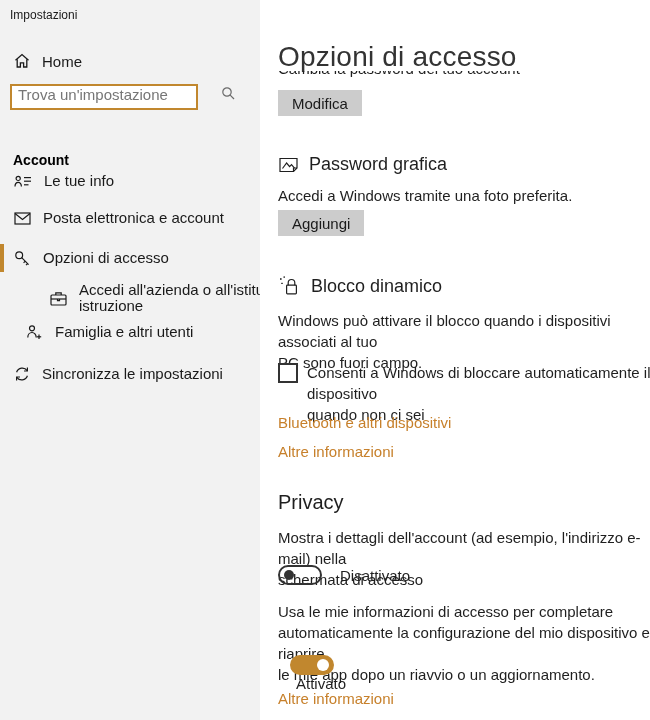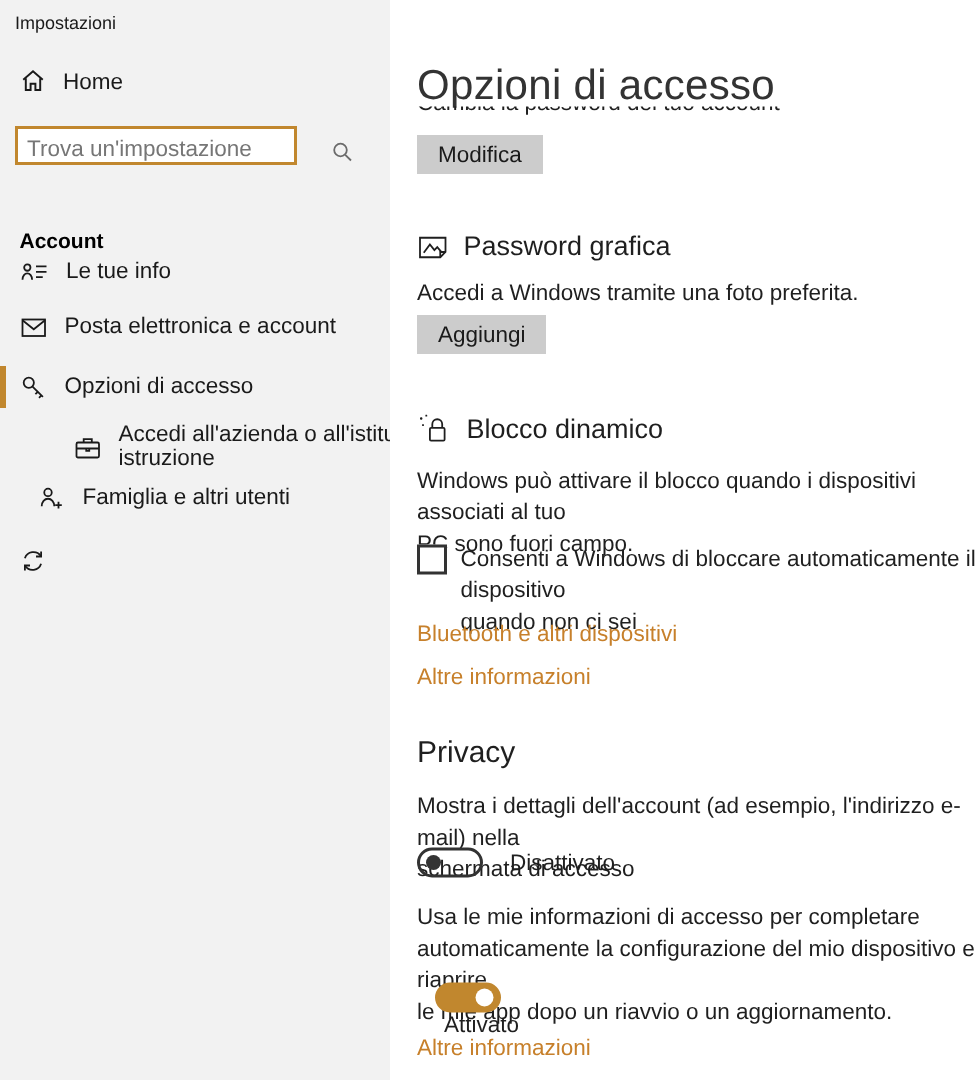--- a/index.html
+++ b/index.html
@@ -3,26 +3,26 @@
 <meta charset="utf-8">
 <style>
   * { margin:0; padding:0; box-sizing:border-box; }
   html,body { width:650px; height:720px; }
   body { font-family:"Liberation Sans","DejaVu Sans",sans-serif; color:#1a1a1a; background:#fff; }
   #app { position:relative; width:650px; height:720px; overflow:hidden; background:#8b5cf6; }
 
   
   .sidebar { position:absolute; left:0; top:0; width:260px; height:720px; background:var(--sidebar-bg,#f2f2f2); }
   .app-title { position:absolute; left:10px; top:8px; font-size:12px; color:#1a1a1a; }
-  .home-row { position:absolute; left:0; top:46px; width:260px; height:30px; display:flex; align-items:flex-start; cursor:default; }
+  .home-row { position:absolute; left:0; top:46px; width:260px; height:30px; display:flex; align-items:center; cursor:default; }
   .home-row .nav-icon { margin-left:14px; }
   .home-row .nav-label { margin-left:12px; font-size:15px; }
 
   .search-box { position:absolute; left:10px; top:84px; width:188px; height:26px; background:#fff;
-                border:2px solid var(--accent,#c1872e); display:flex; align-items:flex-end; }
+                border:2px solid var(--accent,#c1872e); display:flex; align-items:flex-start; }
   .search-box .caret { width:1px; height:16px; background:#444; margin-left:4px; }
   .search-box input { flex:1; border:none; outline:none; background:transparent; font-size:15px;
                       font-family:inherit; color:#1a1a1a; padding:0 4px 0 2px; }
   .search-box input::placeholder { color:#767676; opacity:1; }
   .search-box .search-glyph { margin-right:7px; display:flex; }
 
   .side-heading { position:absolute; left:13px; top:126px; font-size:14px; font-weight:bold; color:#000;margin-top:26px; }
 
   .nav-item { position:absolute; left:0; width:260px; display:flex; align-items:center; cursor:default; }
   .nav-item .nav-icon { margin-left:14px; flex:0 0 auto; display:flex; }
@@ -167,20 +167,21 @@
 
     <div class="nav-item" style="top:355px;height:38px;">
       <span class="nav-icon">
         <svg width="16" height="16" viewBox="0 0 16 16" fill="none" stroke="#1a1a1a" stroke-width="1.2">
           <path d="M2.6 6.2 A6 6 0 0 1 13.2 4.6"></path>
           <path d="M13.4 1.6 V5 H10"></path>
           <path d="M13.4 9.8 A6 6 0 0 1 2.8 11.4"></path>
           <path d="M2.6 14.4 V11 H6"></path>
         </svg>
       </span>
+      <span class="nav-label">Sincronizza le impostazioni</span>
     </div>
   </div>
 
   <div class="main">
     <div class="page-title">Opzioni di accesso</div>
 
     <div class="clipped-line">
       <span>Cambia la password del tuo account</span>
     </div>
 

